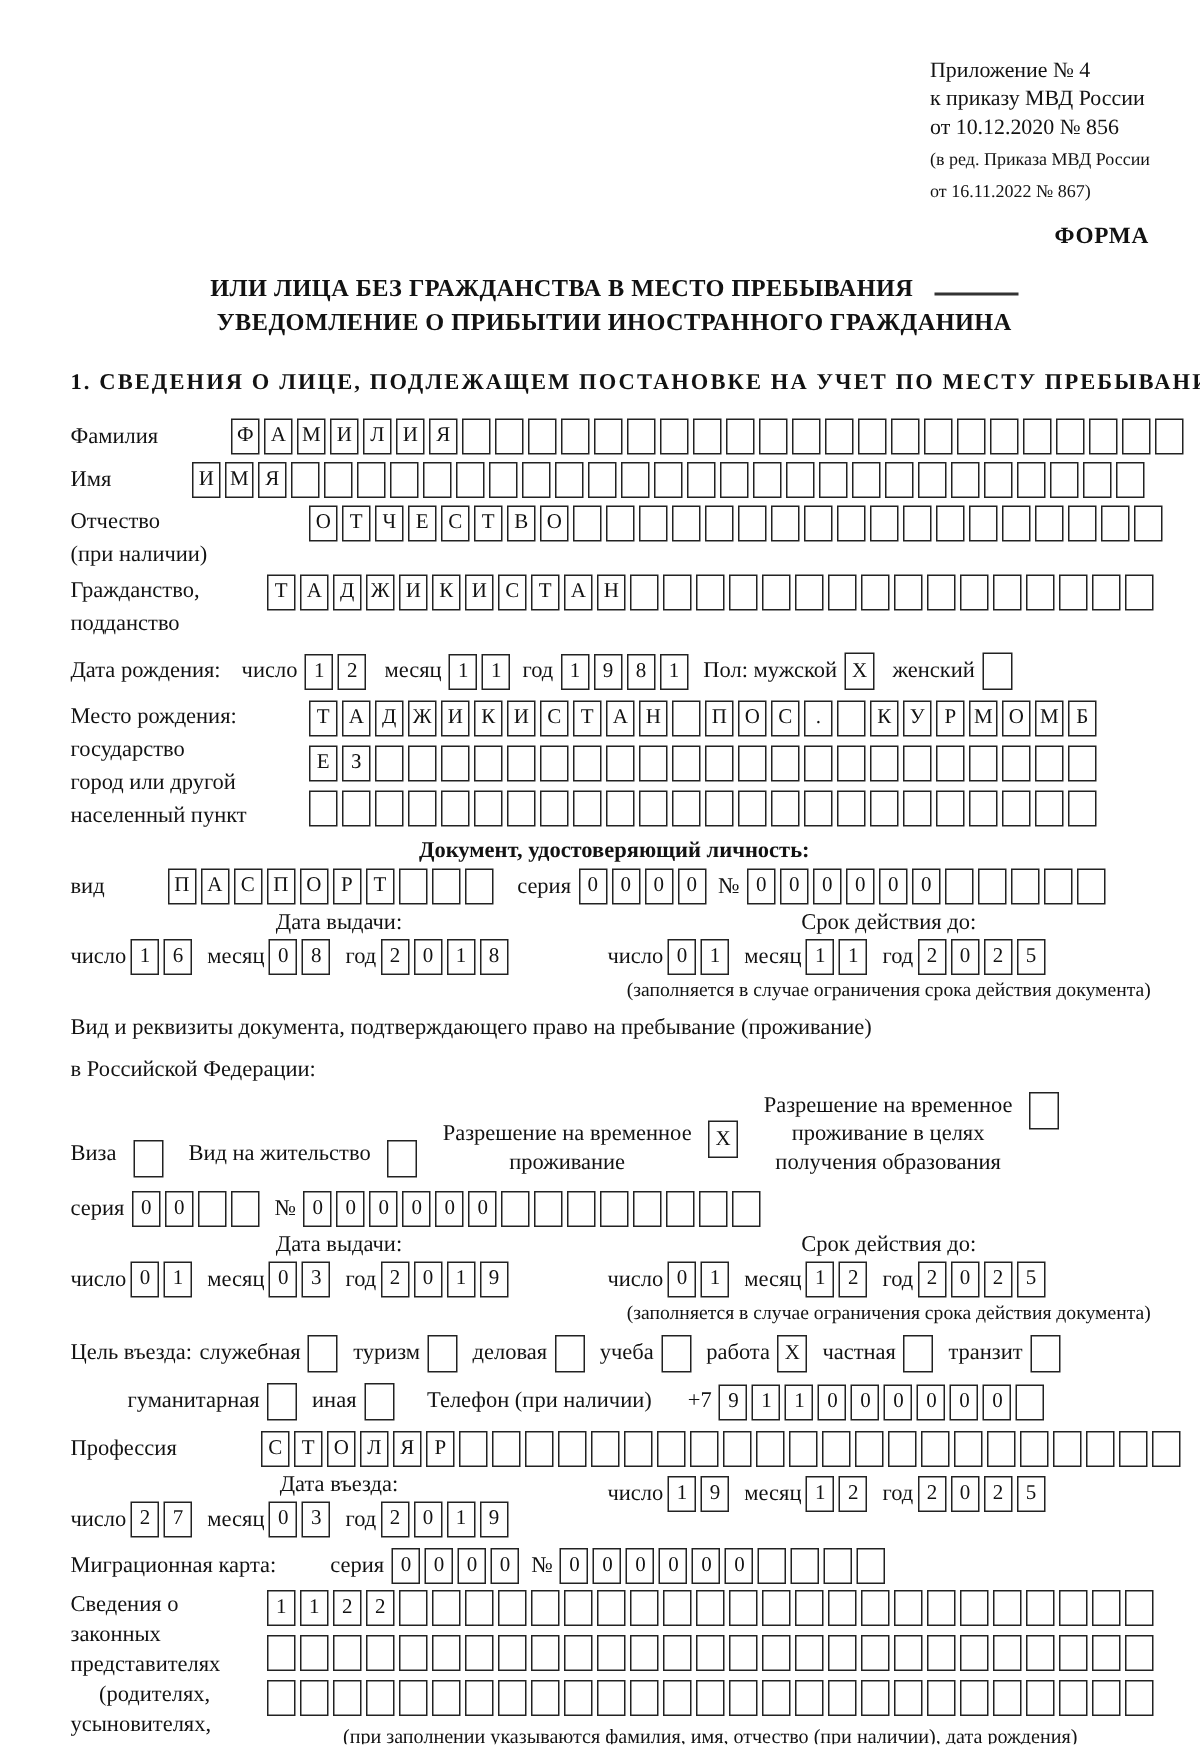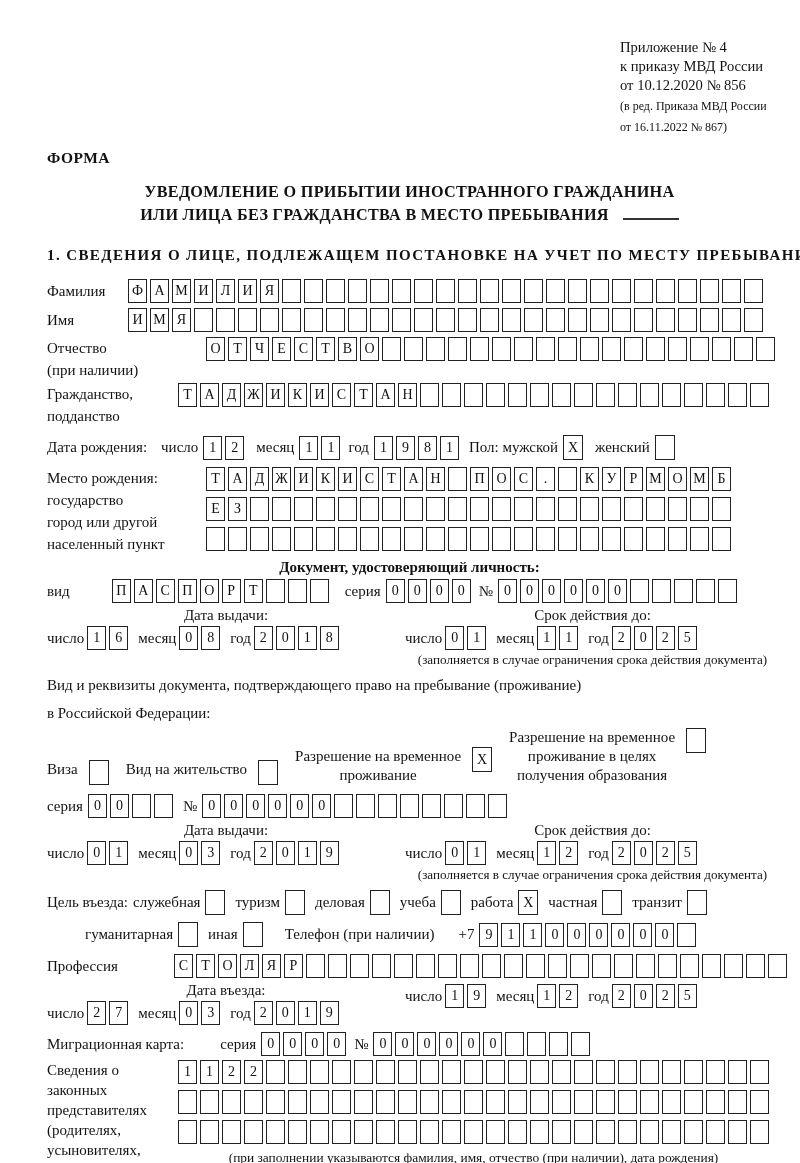--- a/index.html
+++ b/index.html
@@ -2,21 +2,21 @@
 <html><head>
 <meta charset="utf-8">
 <style>
   html,body{margin:0;padding:0;background:#fff;}
   .page{width:800px;height:1163px;background:#fff;box-sizing:border-box;
     padding:38px 28px 0 47px;font-family:"Liberation Serif","DejaVu Serif",serif;
     color:#121212;font-size:15px;position:relative;overflow:hidden;}
   
   .hdr{margin-left:573px;line-height:19px;font-size:14.6px;white-space:nowrap;}
   .hdr .sub{font-size:12px;line-height:17.5px;margin-top:3px;}
-  .forma{text-align:left;padding-right:6px;font-weight:bold;font-size:15.5px;margin-top:13px;letter-spacing:.5px;}
+  .forma{text-align:right;padding-right:6px;font-weight:bold;font-size:15.5px;margin-top:13px;letter-spacing:.5px;}
   .title{text-align:center;font-weight:bold;font-size:16.2px;line-height:23px;margin-top:14px;letter-spacing:.3px;}
   .title-underline{display:inline-block;width:56px;height:13px;border-bottom:2.2px solid #333;margin-left:14px;}
   .sec-h{font-weight:bold;font-size:15px;letter-spacing:1.4px;margin-top:20px;text-align:center;white-space:nowrap;}
   
   .cells{display:inline-flex;gap:3px;flex:0 0 auto;}
   .cell{box-sizing:border-box;width:19px;height:24px;border:1.6px solid #222;
     display:inline-flex;align-items:center;justify-content:center;
     font-size:14px;line-height:1;background:#fff;flex:0 0 auto;}
   .cb{width:20px;height:25px;}
   
@@ -59,27 +59,27 @@
   <div class="hdr">
     <div>Приложение № 4</div>
     <div>к приказу МВД России</div>
     <div>от 10.12.2020 № 856</div>
     <div class="sub">(в ред. Приказа МВД России</div>
     <div class="sub">от 16.11.2022 № 867)</div>
   </div>
   <div class="forma">ФОРМА</div>
 
   <div class="title">
+    <div><span>ИЛИ ЛИЦА БЕЗ ГРАЖДАНСТВА В МЕСТО ПРЕБЫВАНИЯ</span><span class="title-underline"></span></div>
     <div>УВЕДОМЛЕНИЕ О ПРИБЫТИИ ИНОСТРАННОГО ГРАЖДАНИНА</div>
-    <div><span>ИЛИ ЛИЦА БЕЗ ГРАЖДАНСТВА В МЕСТО ПРЕБЫВАНИЯ</span><span class="title-underline"></span></div>
   </div>
 
   <div class="sec-h">1. СВЕДЕНИЯ О ЛИЦЕ, ПОДЛЕЖАЩЕМ ПОСТАНОВКЕ НА УЧЕТ ПО МЕСТУ ПРЕБЫВАНИЯ</div>
 
-  <div class="frow" style="margin-top:15px;">
+  <div class="frow" style="margin-top:15px;gap:26px;">
     <span class="flabel w81">Фамилия</span>
     <span class="cells">
         <span class="cell">Ф</span>
         <span class="cell">А</span>
         <span class="cell">М</span>
         <span class="cell">И</span>
         <span class="cell">Л</span>
         <span class="cell">И</span>
         <span class="cell">Я</span>
         <span class="cell"></span>
@@ -662,21 +662,21 @@
         <span class="cell"></span>
         <span class="cell"></span>
       </span>
   </div>
 
   <div class="frow" style="margin-top:4px;">
     <div class="flabel w131 lblcol" style="line-height:20px;">
       <div style="line-height:20px;">Сведения о</div>
       <div style="line-height:20px;">законных</div>
       <div style="line-height:20px;">представителях</div>
-      <div style="line-height:20px;">(родителях,</div>
+      <div style="line-height:20px;margin-left:19px;">(родителях,</div>
       <div style="line-height:20px;">усыновителях,</div>
       <div style="line-height:20px;">попечителях)</div>
     </div>
     <div>
       <div class="stack">
         <span class="cells">
             <span class="cell">1</span>
             <span class="cell">1</span>
             <span class="cell">2</span>
             <span class="cell">2</span>

